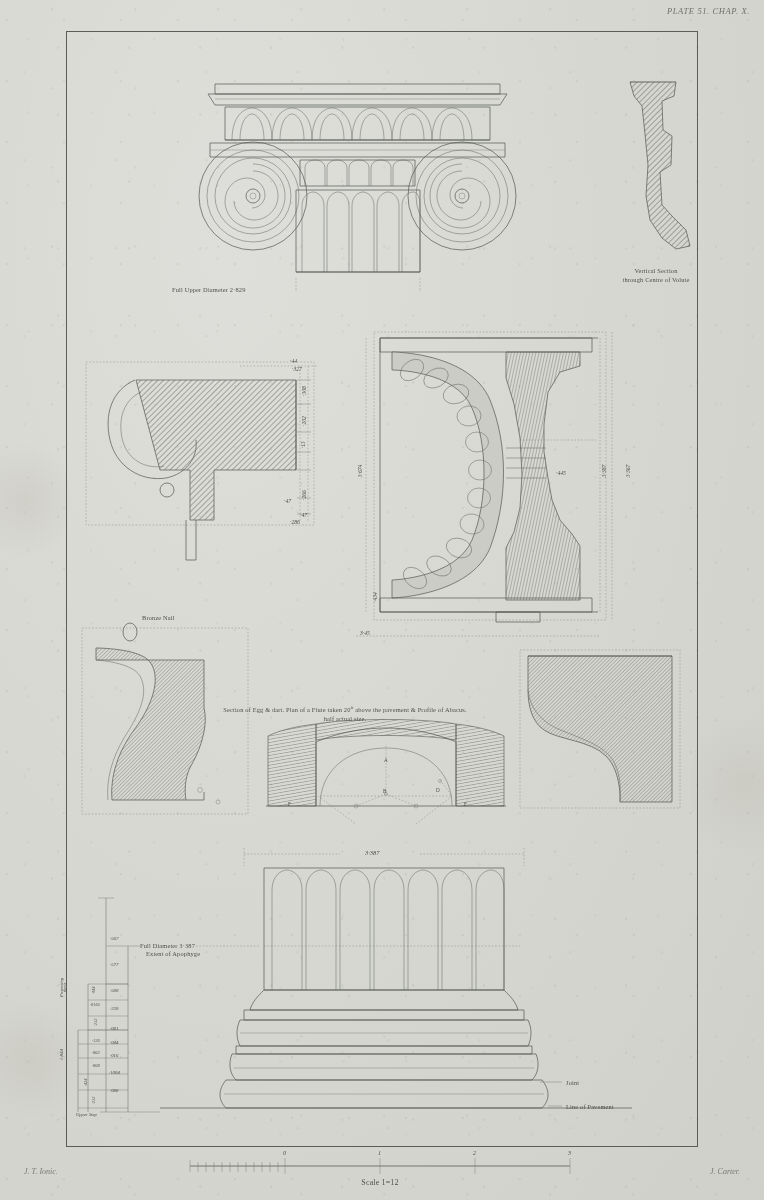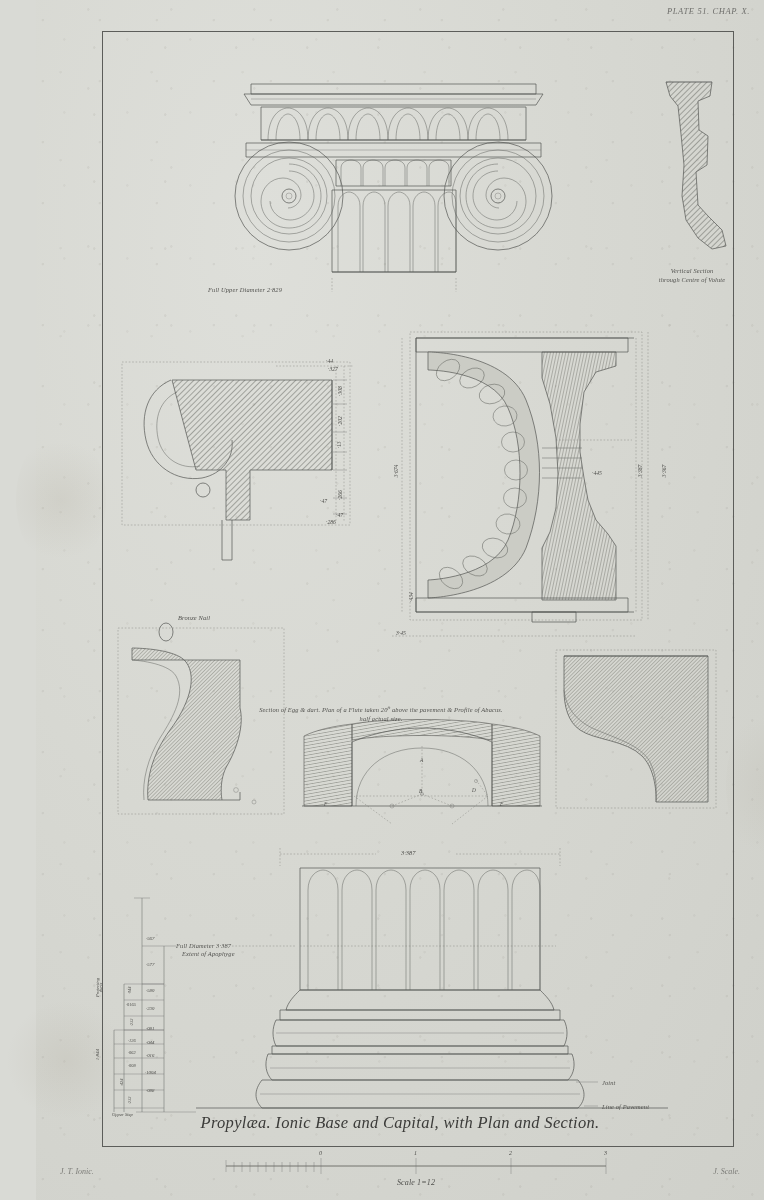--- a/index.html
+++ b/index.html
@@ -8,21 +8,20 @@
     background:#d9dad5;
     font-family:"Liberation Serif", serif;
     color:#3a3a38;
     position:relative;
     overflow:hidden;
   }
   .plate{
     position:absolute;inset:0;
     background:
       radial-gradient(ellipse at 30% 20%, #dedfda 0%, #d7d8d2 45%, #cfd0ca 100%);
-    margin-left: 36px;
   }
   
   .grain{
     position:absolute;inset:0;
     background-image:
       radial-gradient(circle at 12% 33%, rgba(120,115,105,.10) 0 1px, transparent 1.6px),
       radial-gradient(circle at 63% 12%, rgba(120,115,105,.09) 0 1px, transparent 1.6px),
       radial-gradient(circle at 82% 71%, rgba(120,115,105,.10) 0 1px, transparent 1.6px),
       radial-gradient(circle at 27% 82%, rgba(120,115,105,.08) 0 1px, transparent 1.6px),
       radial-gradient(circle at 45% 54%, rgba(120,115,105,.07) 0 1px, transparent 1.6px);
@@ -57,21 +56,20 @@
   .cap-main{
     position:absolute;left:0;right:0;top:1113px;
     text-align:center;
     font-style:italic;font-size:16.5px;
     color:#3b3b39;letter-spacing:.3px;
   }
 
   
   .lbl{
     position:absolute;
-    font-style:italic;
     font-size:6.4px;
     color:#50504d;
     white-space:nowrap;
     line-height:1.45;
     letter-spacing:.15px;
   }
   .lbl.c{text-align:center;}
   .lbl.tiny{font-size:5.2px;}
 
   .dimnum{
@@ -477,17 +475,16 @@
   <div class="dimnum" style="left:90px;top:1098px;font-style:italic;font-size:4.4px;transform:rotate(-90deg);transform-origin:center;">·212</div>
 
   <div class="dimnum" style="left:283px;top:1150px;font-style:italic;font-size:6px;">0</div>
   <div class="dimnum" style="left:378px;top:1150px;font-style:italic;font-size:6px;">1</div>
   <div class="dimnum" style="left:473px;top:1150px;font-style:italic;font-size:6px;">2</div>
   <div class="dimnum" style="left:568px;top:1150px;font-style:italic;font-size:6px;">3</div>
   <div class="dimnum" style="left:663px;top:1150px;font-style:italic;font-size:6px;opacity:0;">4</div>
 
   <div class="lbl c" style="left:300px;top:1177px;width:160px;font-size:8px;">Scale 1=12</div>
 
-  <div class="cap-main">Propylæa. Ionic Base and Capital, with Plan and Section.</div>
 
   <div class="sig l">J. T. Ionic.</div>
-  <div class="sig r">J. Scale.</div>
+  <div class="sig r">J. Carter.</div>
 </div>
 
 </body></html>

